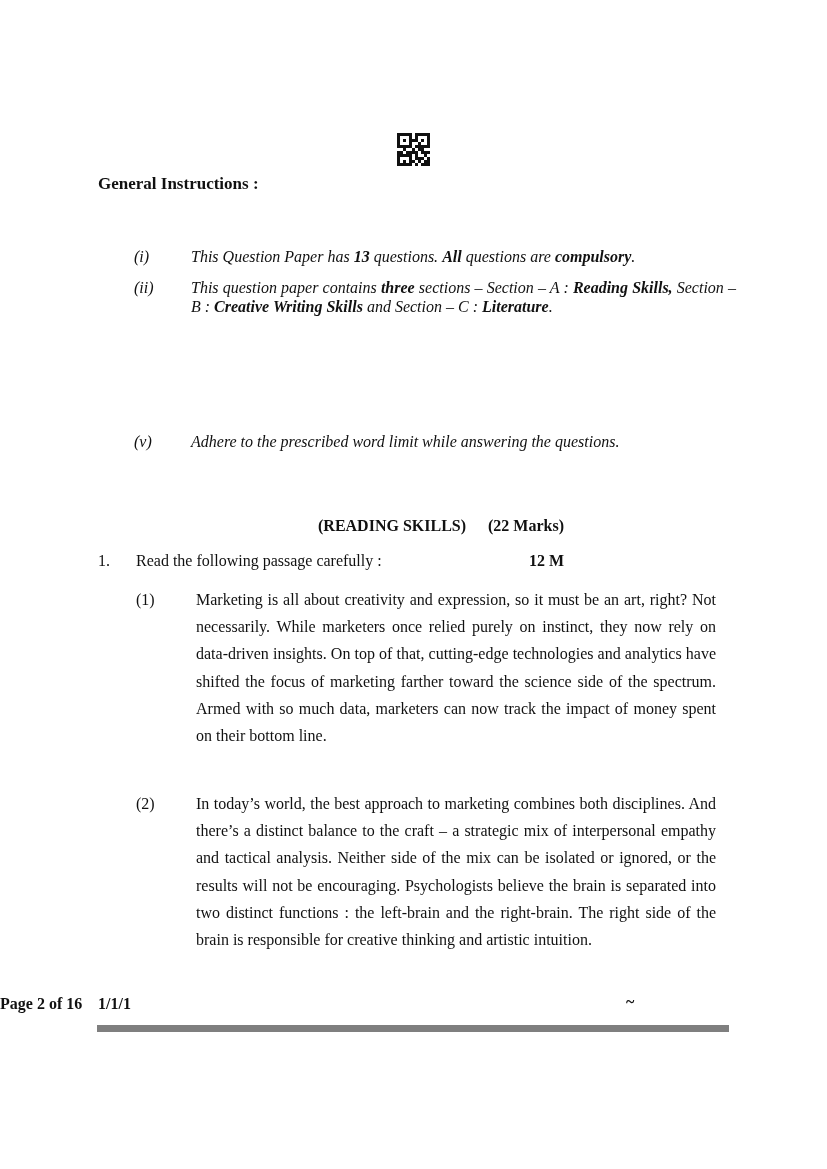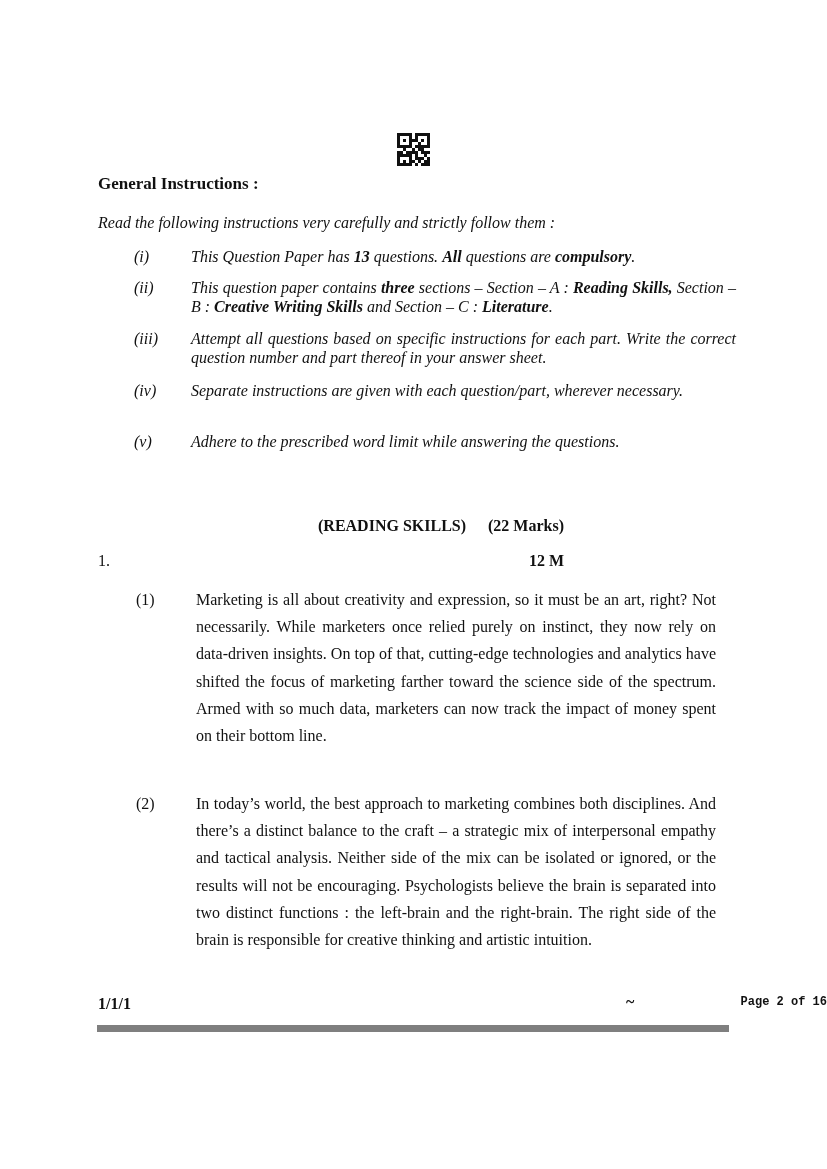--- a/index.html
+++ b/index.html
@@ -44,21 +44,21 @@
   }
   .q-num { position: absolute; left: 98px; top: 544px; font-family: "Liberation Serif", serif; font-size: 16px; }
   .q-text { position: absolute; left: 136px; top: 544px; font-family: "Liberation Serif", serif; font-size: 16px; }
   .q-marks { position: absolute; right: 98px; top: 544px; font-family: "Liberation Serif", serif; font-weight: bold; font-size: 16px; }
 
   .para { position: absolute; left: 136px; width: 560px; font-family: "Liberation Serif", serif; font-size: 16px; line-height: 27.2px; }
   .para .pnum { position: absolute; left: 0; top: 0; }
   .para .ptxt { margin-left: 60px; width: 520px; text-align: justify; text-align-last: left; }
 
   .footer-left { position: absolute; left: 98px; top: 987px; font-family: "Liberation Serif", serif; font-weight: bold; font-size: 16px; }
-  .footer-center { position: absolute; left: 0; width: 827px; text-align: right; top: 987px; font-family: Liberation Mono, monospace; font-weight: bold; font-size: 12px; }
+  .footer-center { position: absolute; left: 0; width: 827px; text-align: left; top: 987px; font-family: Liberation Serif, serif; font-weight: bold; font-size: 16px; }
   .footer-right { position: absolute; left: 626px; top: 985px; font-family: "Liberation Serif", serif; font-weight: bold; font-size: 16px; }
   .footer-rule { position: absolute; left: 97px; top: 1017px; width: 632px; height: 7px; background: #7f7f7f; }
 </style>
 </head>
 <body>
 
 <div class="page">
 
   <div class="qr" id="qr">
       <span class="on"></span>
@@ -178,47 +178,39 @@
       <span class="on"></span>
       <span></span>
       <span class="on"></span>
       <span></span>
       <span class="on"></span>
       <span class="on"></span>
       <span class="on"></span>
     </div>
 
   <div class="gi-title">General Instructions :</div>
-  <div class="gi-intro">Read the following instructions very carefully and strictly follow them :</div>
 
   <div class="instr" style="top:239px">
     <span class="num">(i)</span>
     <div class="txt"><span>This Question Paper has </span><b>13</b><span> questions. </span><b>All</b><span> questions are </span><b>compulsory</b><span>.</span></div>
   </div>
   <div class="instr" style="top:270px">
     <span class="num">(ii)</span>
     <div class="txt"><span>This question paper contains </span><b>three</b><span> sections – Section – A : </span><b>Reading Skills,</b><span> Section – B : </span><b>Creative Writing Skills</b><span> and Section – C : </span><b>Literature</b><span>.</span></div>
   </div>
-  <div class="instr" style="top:321px">
-    <span class="num">(iii)</span>
-    <div class="txt"><span>Attempt all questions based on specific instructions for each part. Write the correct question number and part thereof in your answer sheet.</span></div>
-  </div>
-  <div class="instr" style="top:373px">
-    <span class="num">(iv)</span>
-    <div class="txt"><span>Separate instructions are given with each question/part, wherever necessary.</span></div>
-  </div>
   <div class="instr" style="top:424px">
     <span class="num">(v)</span>
     <div class="txt"><span>Adhere to the prescribed word limit while answering the questions.</span></div>
   </div>
 
   <div class="sec-sub">(READING SKILLS)</div>
   <div class="sec-marks">(22 Marks)</div>
 
   <div class="q-num">1.</div>
+  <div class="q-text">Read the following passage carefully :</div>
   <div class="q-marks">12 M</div>
 
   <div class="para" style="top:578px">
     <span class="pnum">(1)</span>
     <div class="ptxt">Marketing is all about creativity and expression, so it must be an art, right? Not necessarily. While marketers once relied purely on instinct, they now rely on data-driven insights. On top of that, cutting-edge technologies and analytics have shifted the focus of marketing farther toward the science side of the spectrum. Armed with so much data, marketers can now track the impact of money spent on their bottom line.</div>
   </div>
   <div class="para" style="top:782px">
     <span class="pnum">(2)</span>
     <div class="ptxt">In today’s world, the best approach to marketing combines both disciplines. And there’s a distinct balance to the craft – a strategic mix of interpersonal empathy and tactical analysis. Neither side of the mix can be isolated or ignored, or the results will not be encouraging. Psychologists believe the brain is separated into two distinct functions : the left-brain and the right-brain. The right side of the brain is responsible for creative thinking and artistic intuition.</div>
   </div>

